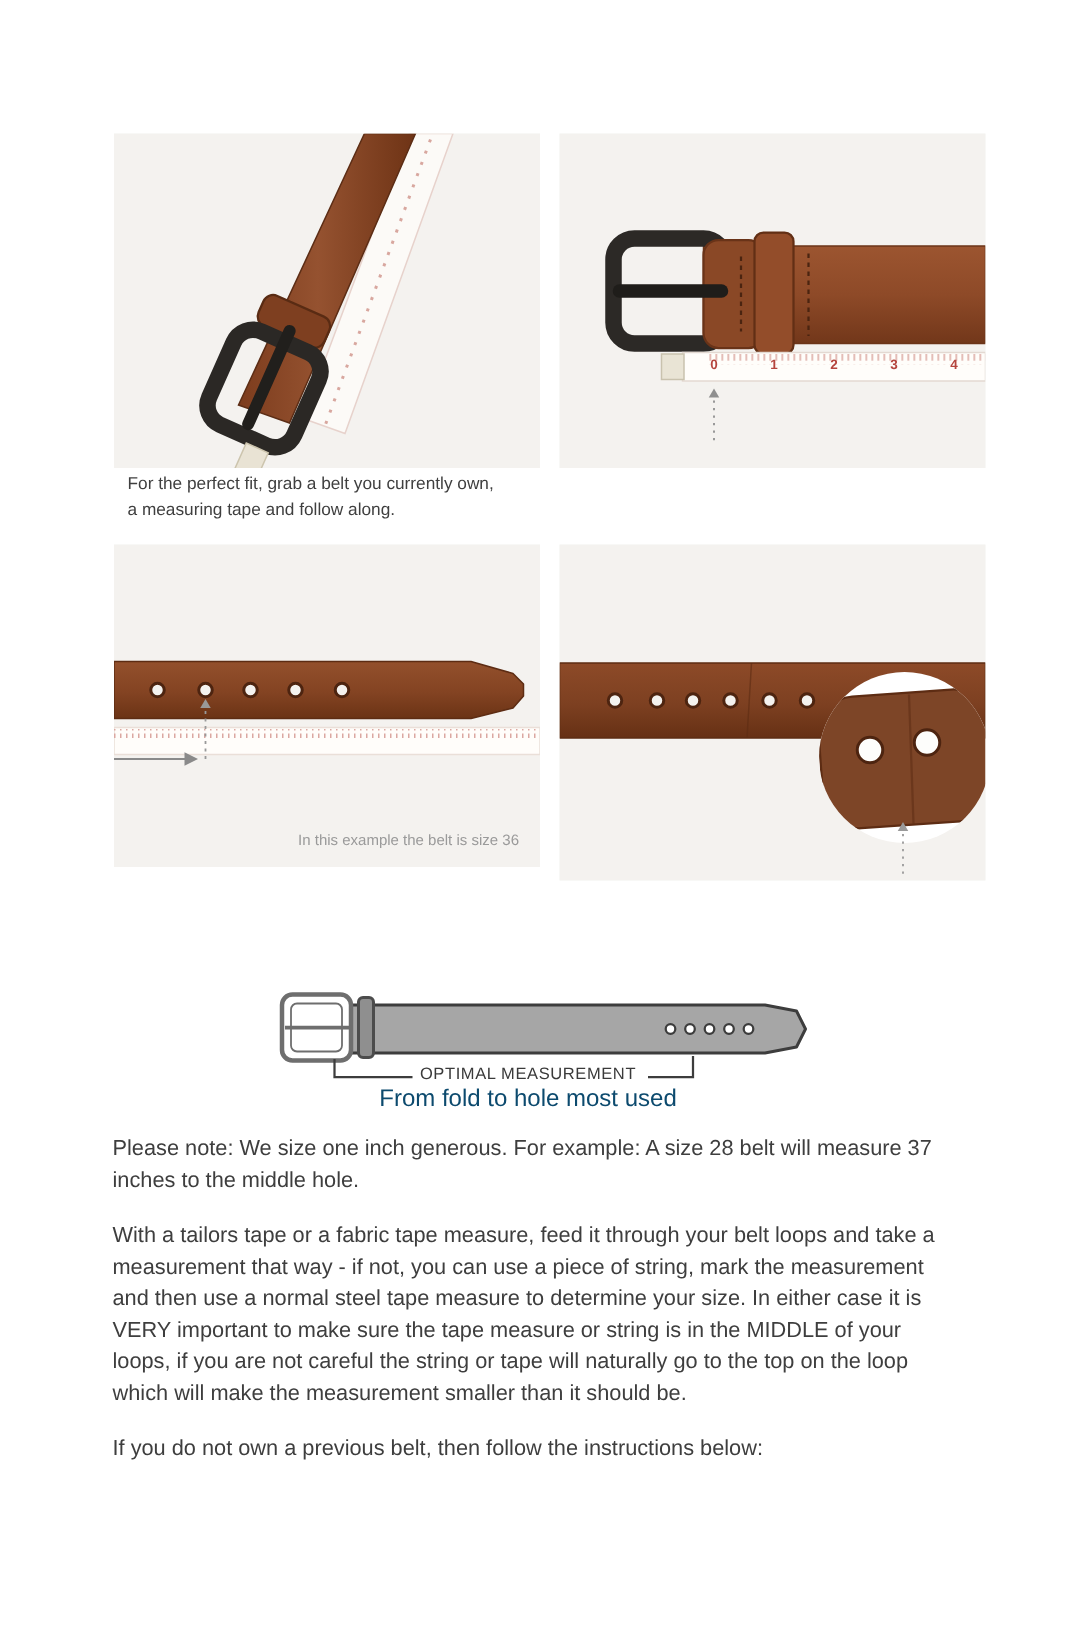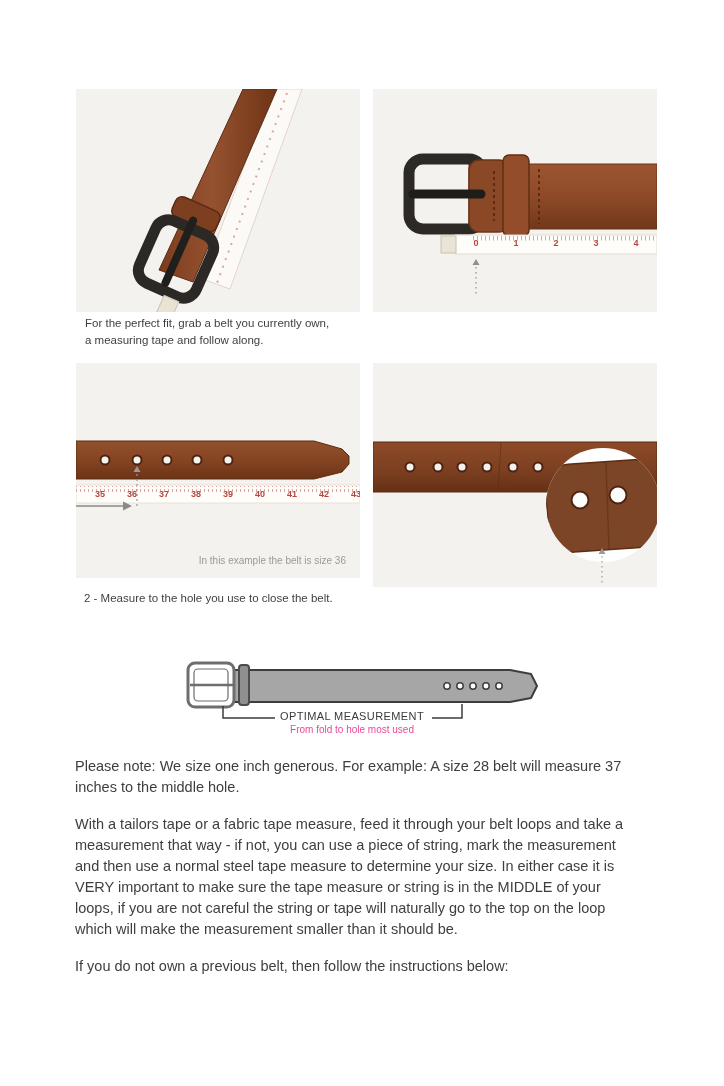--- a/index.html
+++ b/index.html
@@ -21,21 +21,21 @@
   .nums2{left:83px;top:147px;}
   .nums2 span{width:40px;}
   .nums3{left:8px;top:124px;}
   .nums3 span{width:32px;}
   .note{position:absolute;right:14px;top:192px;font-size:10px;color:#9a9a9a;}
   .diagram{position:absolute;left:150px;top:652px;width:430px;height:95px;}
   .diagram svg{position:absolute;left:0;top:0;width:100%;height:100%;display:block;}
   .dlabel{position:absolute;left:202px;top:58px;transform:translateX(-50%);white-space:nowrap;
           font-size:11px;font-weight:normal;letter-spacing:.4px;color:#3a3a3a;}
   .dsub{position:absolute;left:202px;top:72px;transform:translateX(-50%);white-space:nowrap;
-        font-size:10px;color:#ec4899;}
+        font-size:16px;color:#0c4a6e;}
   .copy{position:absolute;left:75px;top:756px;width:588px;}
   .copy p{margin:0 0 16px 0;font-size:14.5px;line-height:21px;color:#3e3e3e;white-space:pre-line;}
 </style>
 </head>
 <body>
 
 <div class="page">
 
   <div class="photo" id="photo1">
     <svg viewBox="0 0 284 223">
@@ -117,34 +117,22 @@
         <circle cx="121" cy="97" r="4.5" fill="#f4f2ef" stroke="#4d2410" stroke-width="2"></circle>
         <circle cx="152" cy="97" r="4.5" fill="#f4f2ef" stroke="#4d2410" stroke-width="2"></circle>
       </g>
       <rect x="0" y="122" width="284" height="18" fill="#fffdfa" stroke="#eadfd8" stroke-width="1"></rect>
       <rect x="0" y="123" width="284" height="6" fill="url(#ticksB)"></rect>
       <polygon points="61,103 57.5,109 64.5,109" fill="#999999"></polygon>
       <line x1="61" y1="111" x2="61" y2="146" stroke="#999999" stroke-width="1.2" stroke-dasharray="2 3"></line>
       <line x1="0" y1="143" x2="49" y2="143" stroke="#8a8a8a" stroke-width="1.3"></line>
       <polygon points="56,143 47,138.5 47,147.5" fill="#8a8a8a"></polygon>
     </svg>
-    <div class="nums nums3">
-        <span>35</span>
-        <span>36</span>
-        <span>37</span>
-        <span>38</span>
-        <span>39</span>
-        <span>40</span>
-        <span>41</span>
-        <span>42</span>
-        <span>43</span>
-      </div>
     <div class="note">In this example the belt is size 36</div>
   </div>
-  <div class="caption" id="cap3">2 - Measure to the hole you use to close the belt.</div>
 
   <div class="photo" id="photo4">
     <svg viewBox="0 0 284 224">
       <defs>
         <linearGradient id="pg4" x1="0" y1="0" x2="0" y2="1">
           <stop offset="0" stop-color="#8d4a28"></stop>
             <stop offset="0.55" stop-color="#7d4021"></stop>
             <stop offset="1" stop-color="#663014"></stop>
         </linearGradient>
         <clipPath id="mag4">

